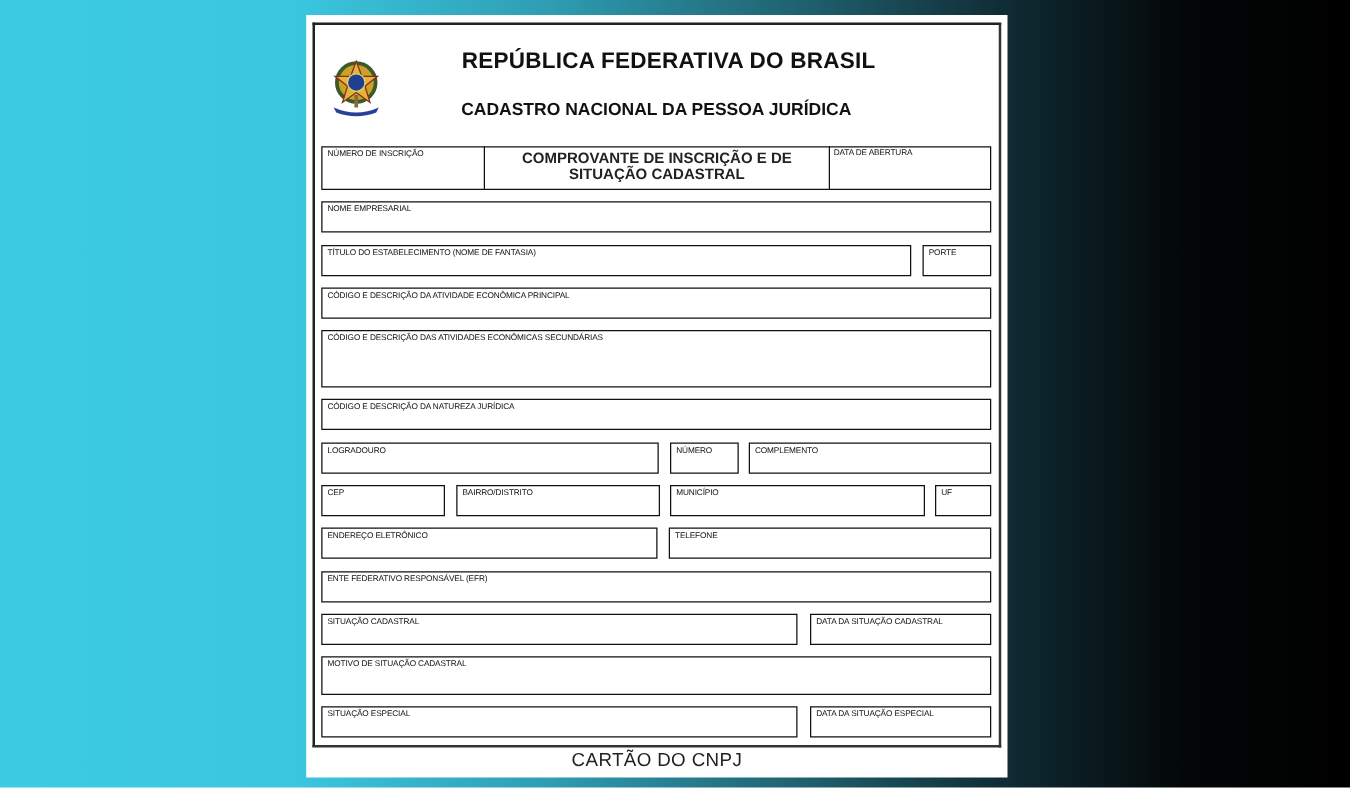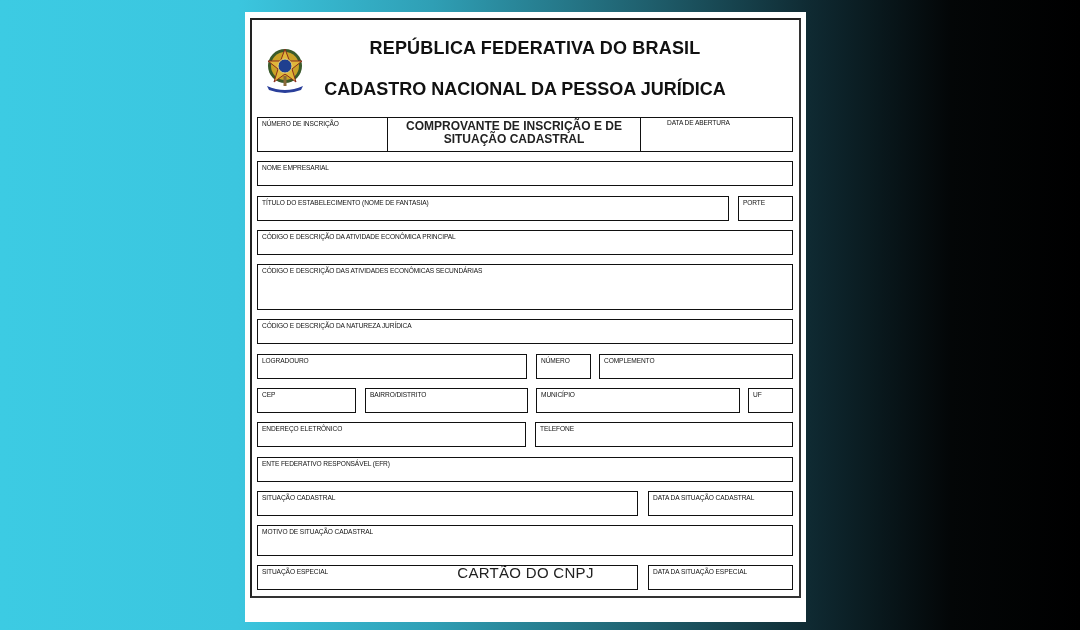--- a/index.html
+++ b/index.html
@@ -18,39 +18,39 @@
     border: 2px solid #222;
     border-right-color: #333; border-bottom-color: #333;
   }
   .emblem { position: absolute; left: 263px; top: 46px; width: 44px; height: 48px; }
   .title1 {
     position: absolute; left: 310px; top: 38px; width: 450px; text-align: center;
     font-size: 18px; font-weight: bold; color: #111; letter-spacing: 0.2px;
   }
   .title2 {
     position: absolute; left: 300px; top: 79px; width: 450px; text-align: center;
-    font-size: 18px; font-weight: bold; color: #111;
+    font-size: 14px; font-weight: bold; color: #111;
   }
   .box {
     position: absolute; border: 1.3px solid #111;
     border-left-width: 1.3px;
   }
   .box .lbl {
     position: absolute; left: 4px; top: 2px;
     font-size: 6.6px; color: #111; white-space: nowrap; letter-spacing: -0.1px;
     text-transform: uppercase;
   }
   .centertitle {
-    position: absolute; left: 387px; top: 117px; width: 254px; height: 35px;
+    position: absolute; left: 387px; top: 117px; width: 277px; height: 35px;
     border-left: 1.3px solid #111; border-right: 1.3px solid #111;
     text-align: center; font-size: 12px; font-weight: bold; color: #222;
     line-height: 13px; padding-top: 3px;
   }
   .footer {
-    position: absolute; left: 245px; top: 564px; width: 561px; text-align: center;
+    position: absolute; left: 245px; top: 600px; width: 561px; text-align: center;
     font-size: 15px; color: #222; letter-spacing: 0.3px;
   }
 </style>
 </head>
 <body>
 
 <div class="card"></div>
 <div class="frame"></div>
 
 <svg class="emblem" viewBox="0 0 44 48">

